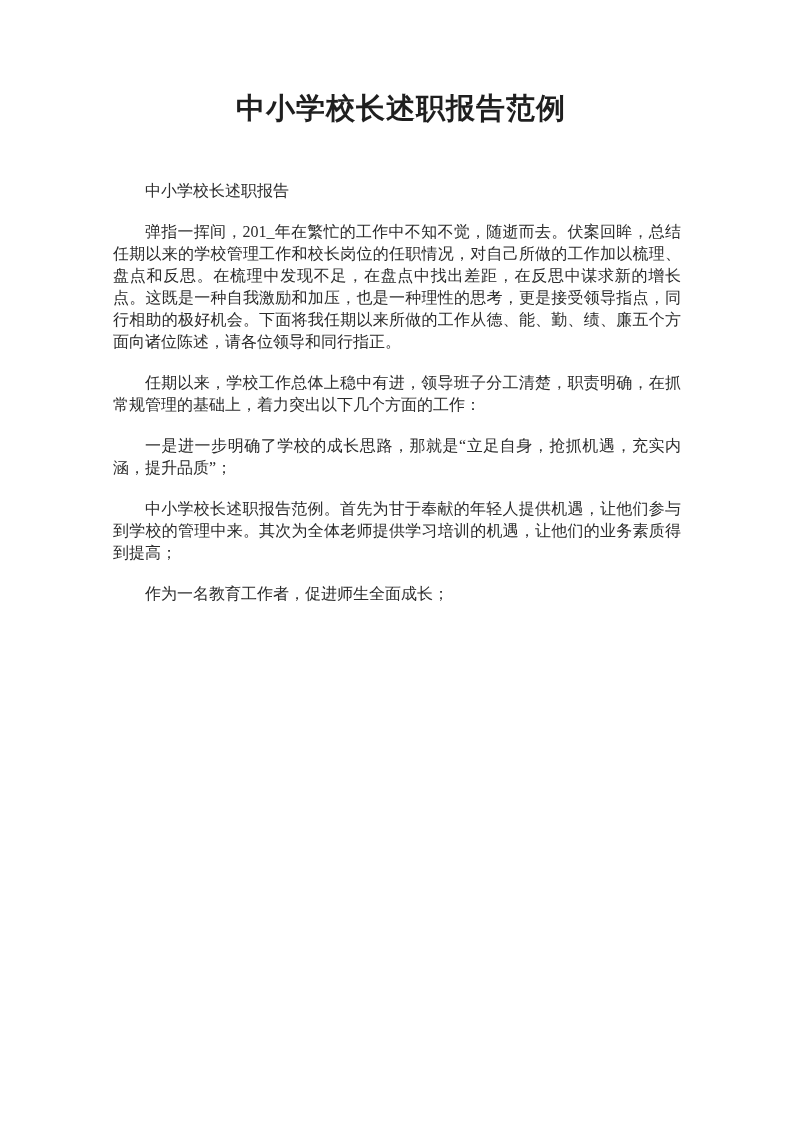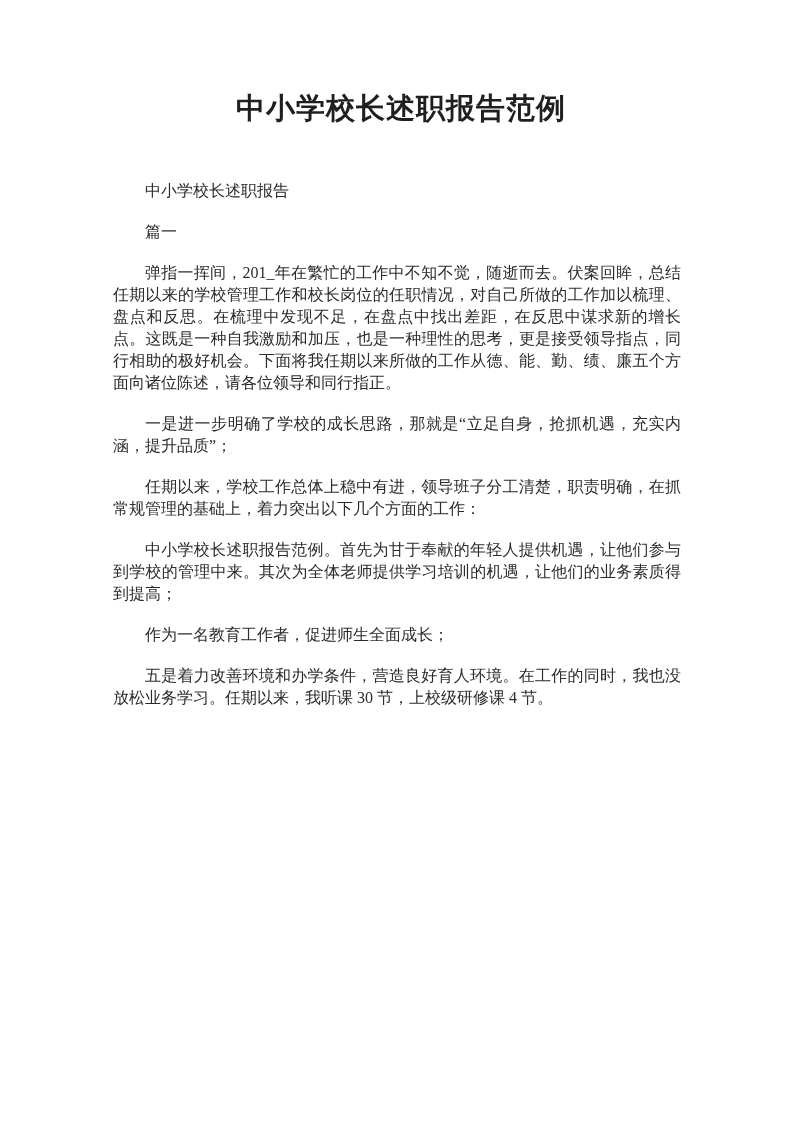--- a/index.html
+++ b/index.html
@@ -41,30 +41,28 @@
   }
 </style>
 </head>
 <body>
 
 <div class="page">
   <h1 class="doc-title">中小学校长述职报告范例</h1>
 
   <p class="para">中小学校长述职报告</p>
 
-  <p class="para">篇一</p>
 
   <p class="para">弹指一挥间，201_年在繁忙的工作中不知不觉，随逝而去。伏案回眸，总结任期以来的学校管理工作和校长岗位的任职情况，对自己所做的工作加以梳理、盘点和反思。在梳理中发现不足，在盘点中找出差距，在反思中谋求新的增长点。这既是一种自我激励和加压，也是一种理性的思考，更是接受领导指点，同行相助的极好机会。下面将我任期以来所做的工作从德、能、勤、绩、廉五个方面向诸位陈述，请各位领导和同行指正。</p>
 
 
 
 
+  <p class="para">任期以来，学校工作总体上稳中有进，领导班子分工清楚，职责明确，在抓常规管理的基础上，着力突出以下几个方面的工作：</p>
+
   <p class="para">一是进一步明确了学校的成长思路，那就是“立足自身，抢抓机遇，充实内涵，提升品质”；</p>
-
-  <p class="para">任期以来，学校工作总体上稳中有进，领导班子分工清楚，职责明确，在抓常规管理的基础上，着力突出以下几个方面的工作：</p>
 
 
   <p class="para">中小学校长述职报告范例。首先为甘于奉献的年轻人提供机遇，让他们参与到学校的管理中来。其次为全体老师提供学习培训的机遇，让他们的业务素质得到提高；</p>
 
   <p class="para">作为一名教育工作者，促进师生全面成长；</p>
 
-  <p class="para">五是着力改善环境和办学条件，营造良好育人环境。在工作的同时，我也没放松业务学习。任期以来，我听课 30 节，上校级研修课 4 节。</p>
 </div>
 
 </body></html>

